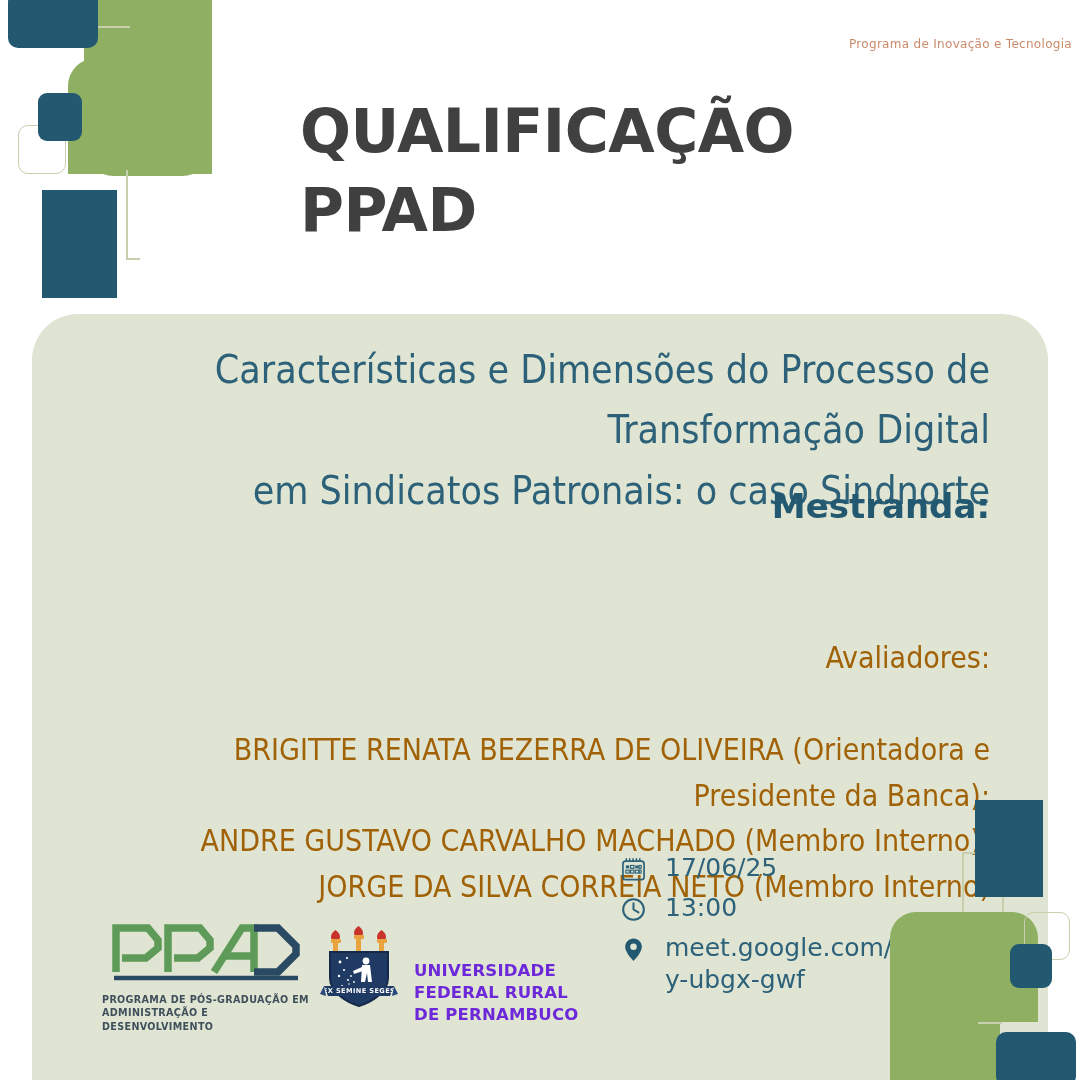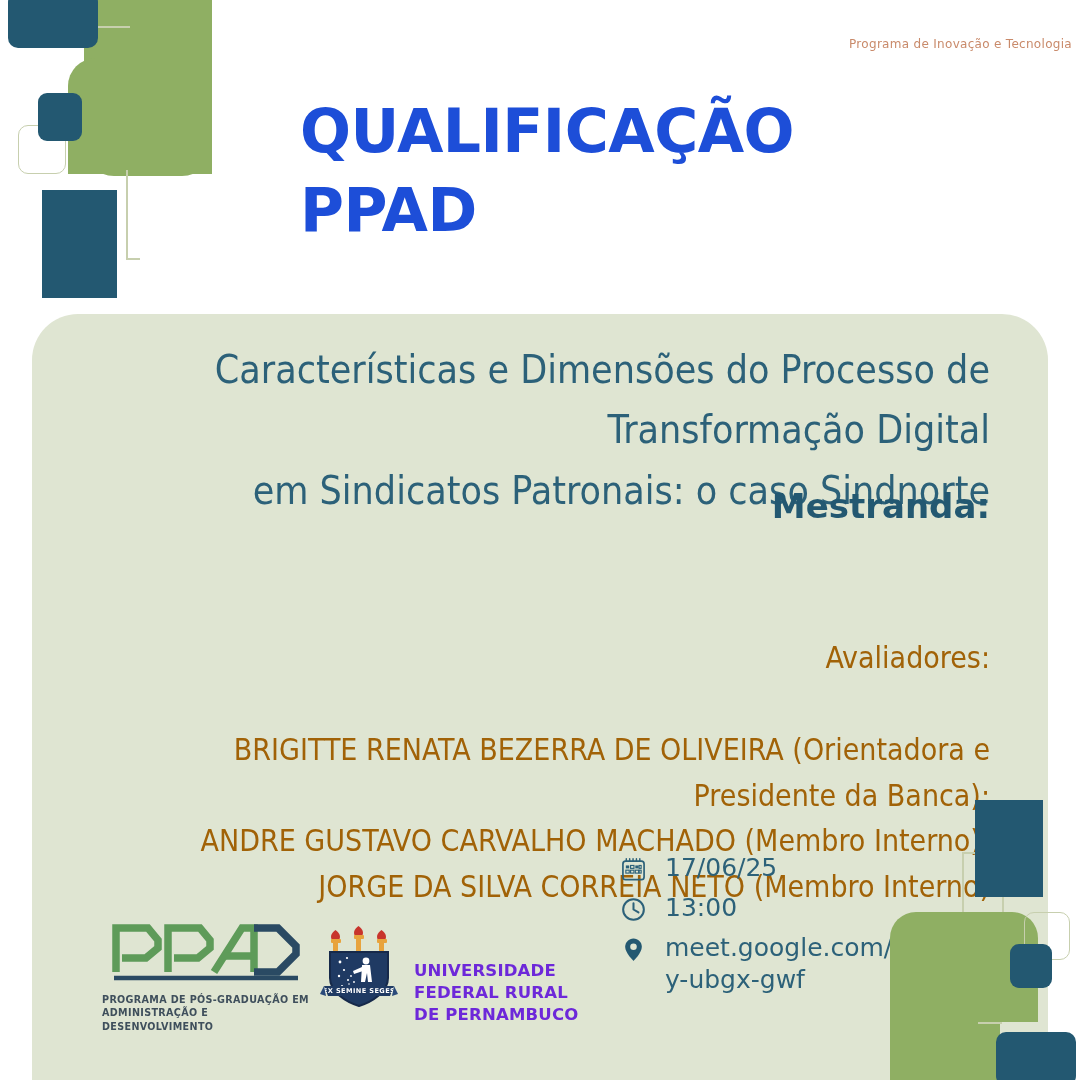--- a/index.html
+++ b/index.html
@@ -166,21 +166,21 @@
   }
 
   
   .headline {
     position: absolute;
     left: 300px; top: 92px;
     font-family: "DejaVu Sans", sans-serif;
     font-weight: bold;
     font-size: 60px;
     line-height: 1.32;
-    color: #1d4ed8;
+    color: #404040;
     letter-spacing: -0.5px;
     white-space: pre-line;
   }
 
   
   .card {
     position: absolute;
     left: 32px; top: 314px;
     width: 1016px; height: 766px;
     background: #DFE5D2;

